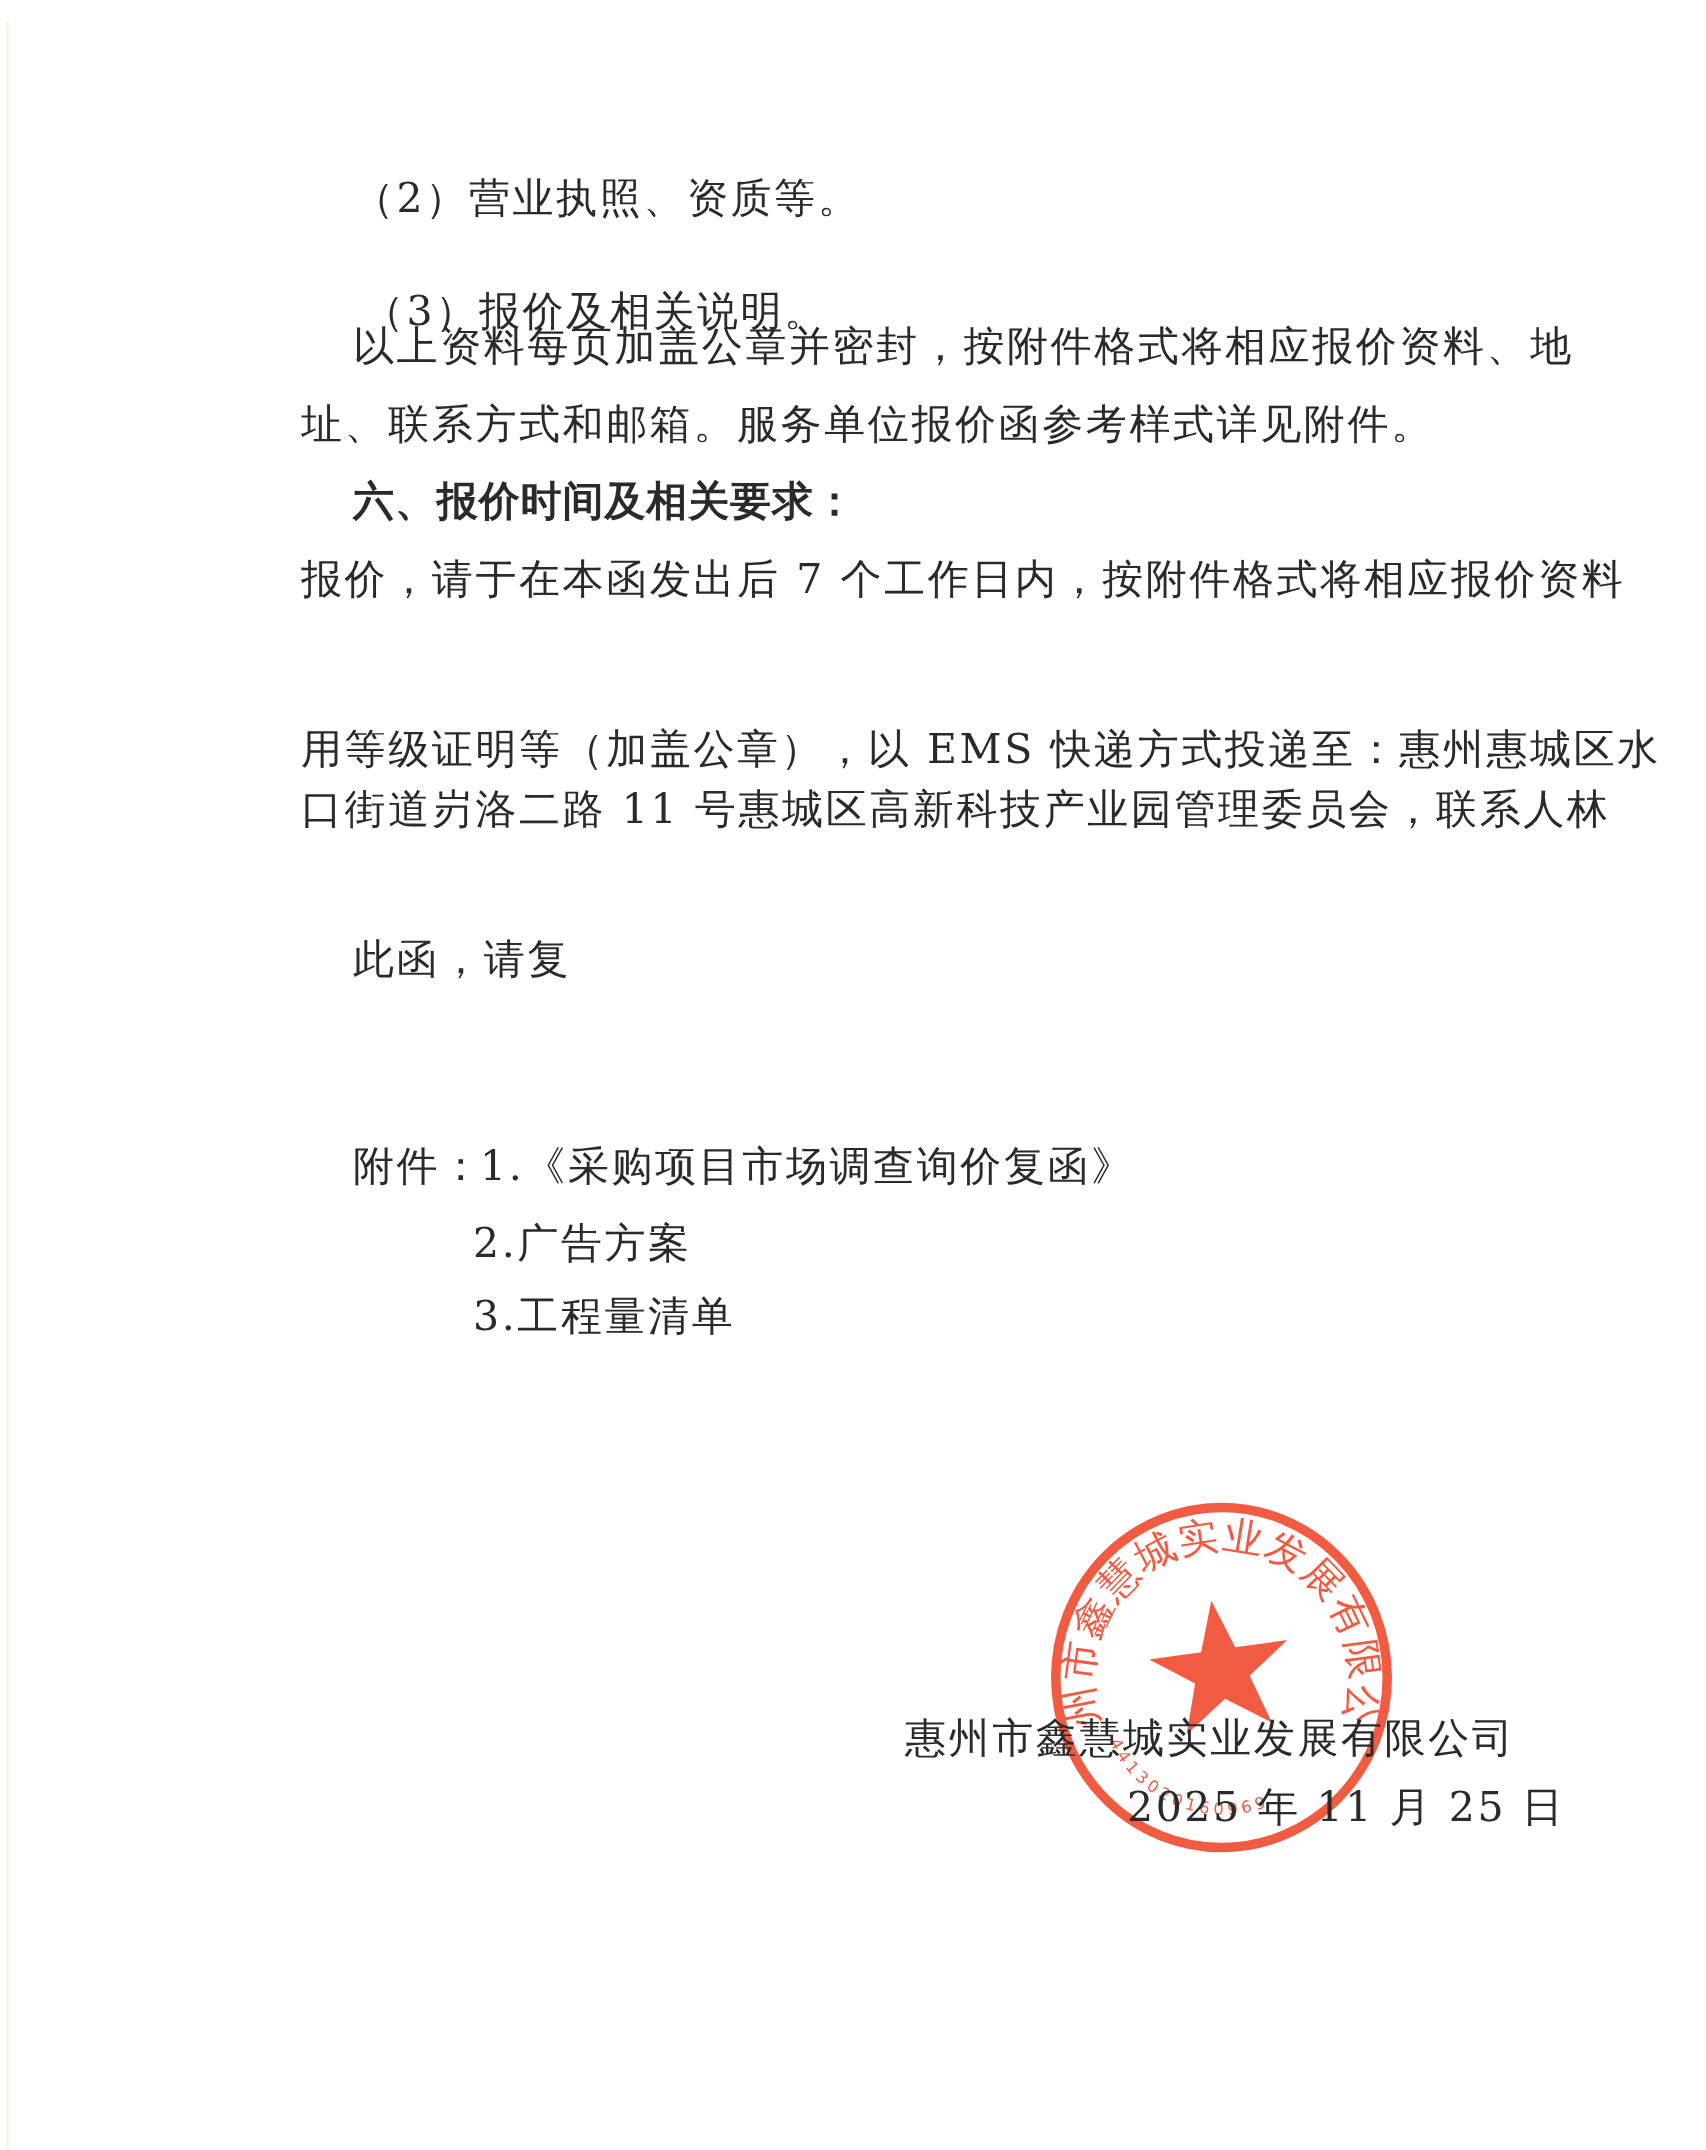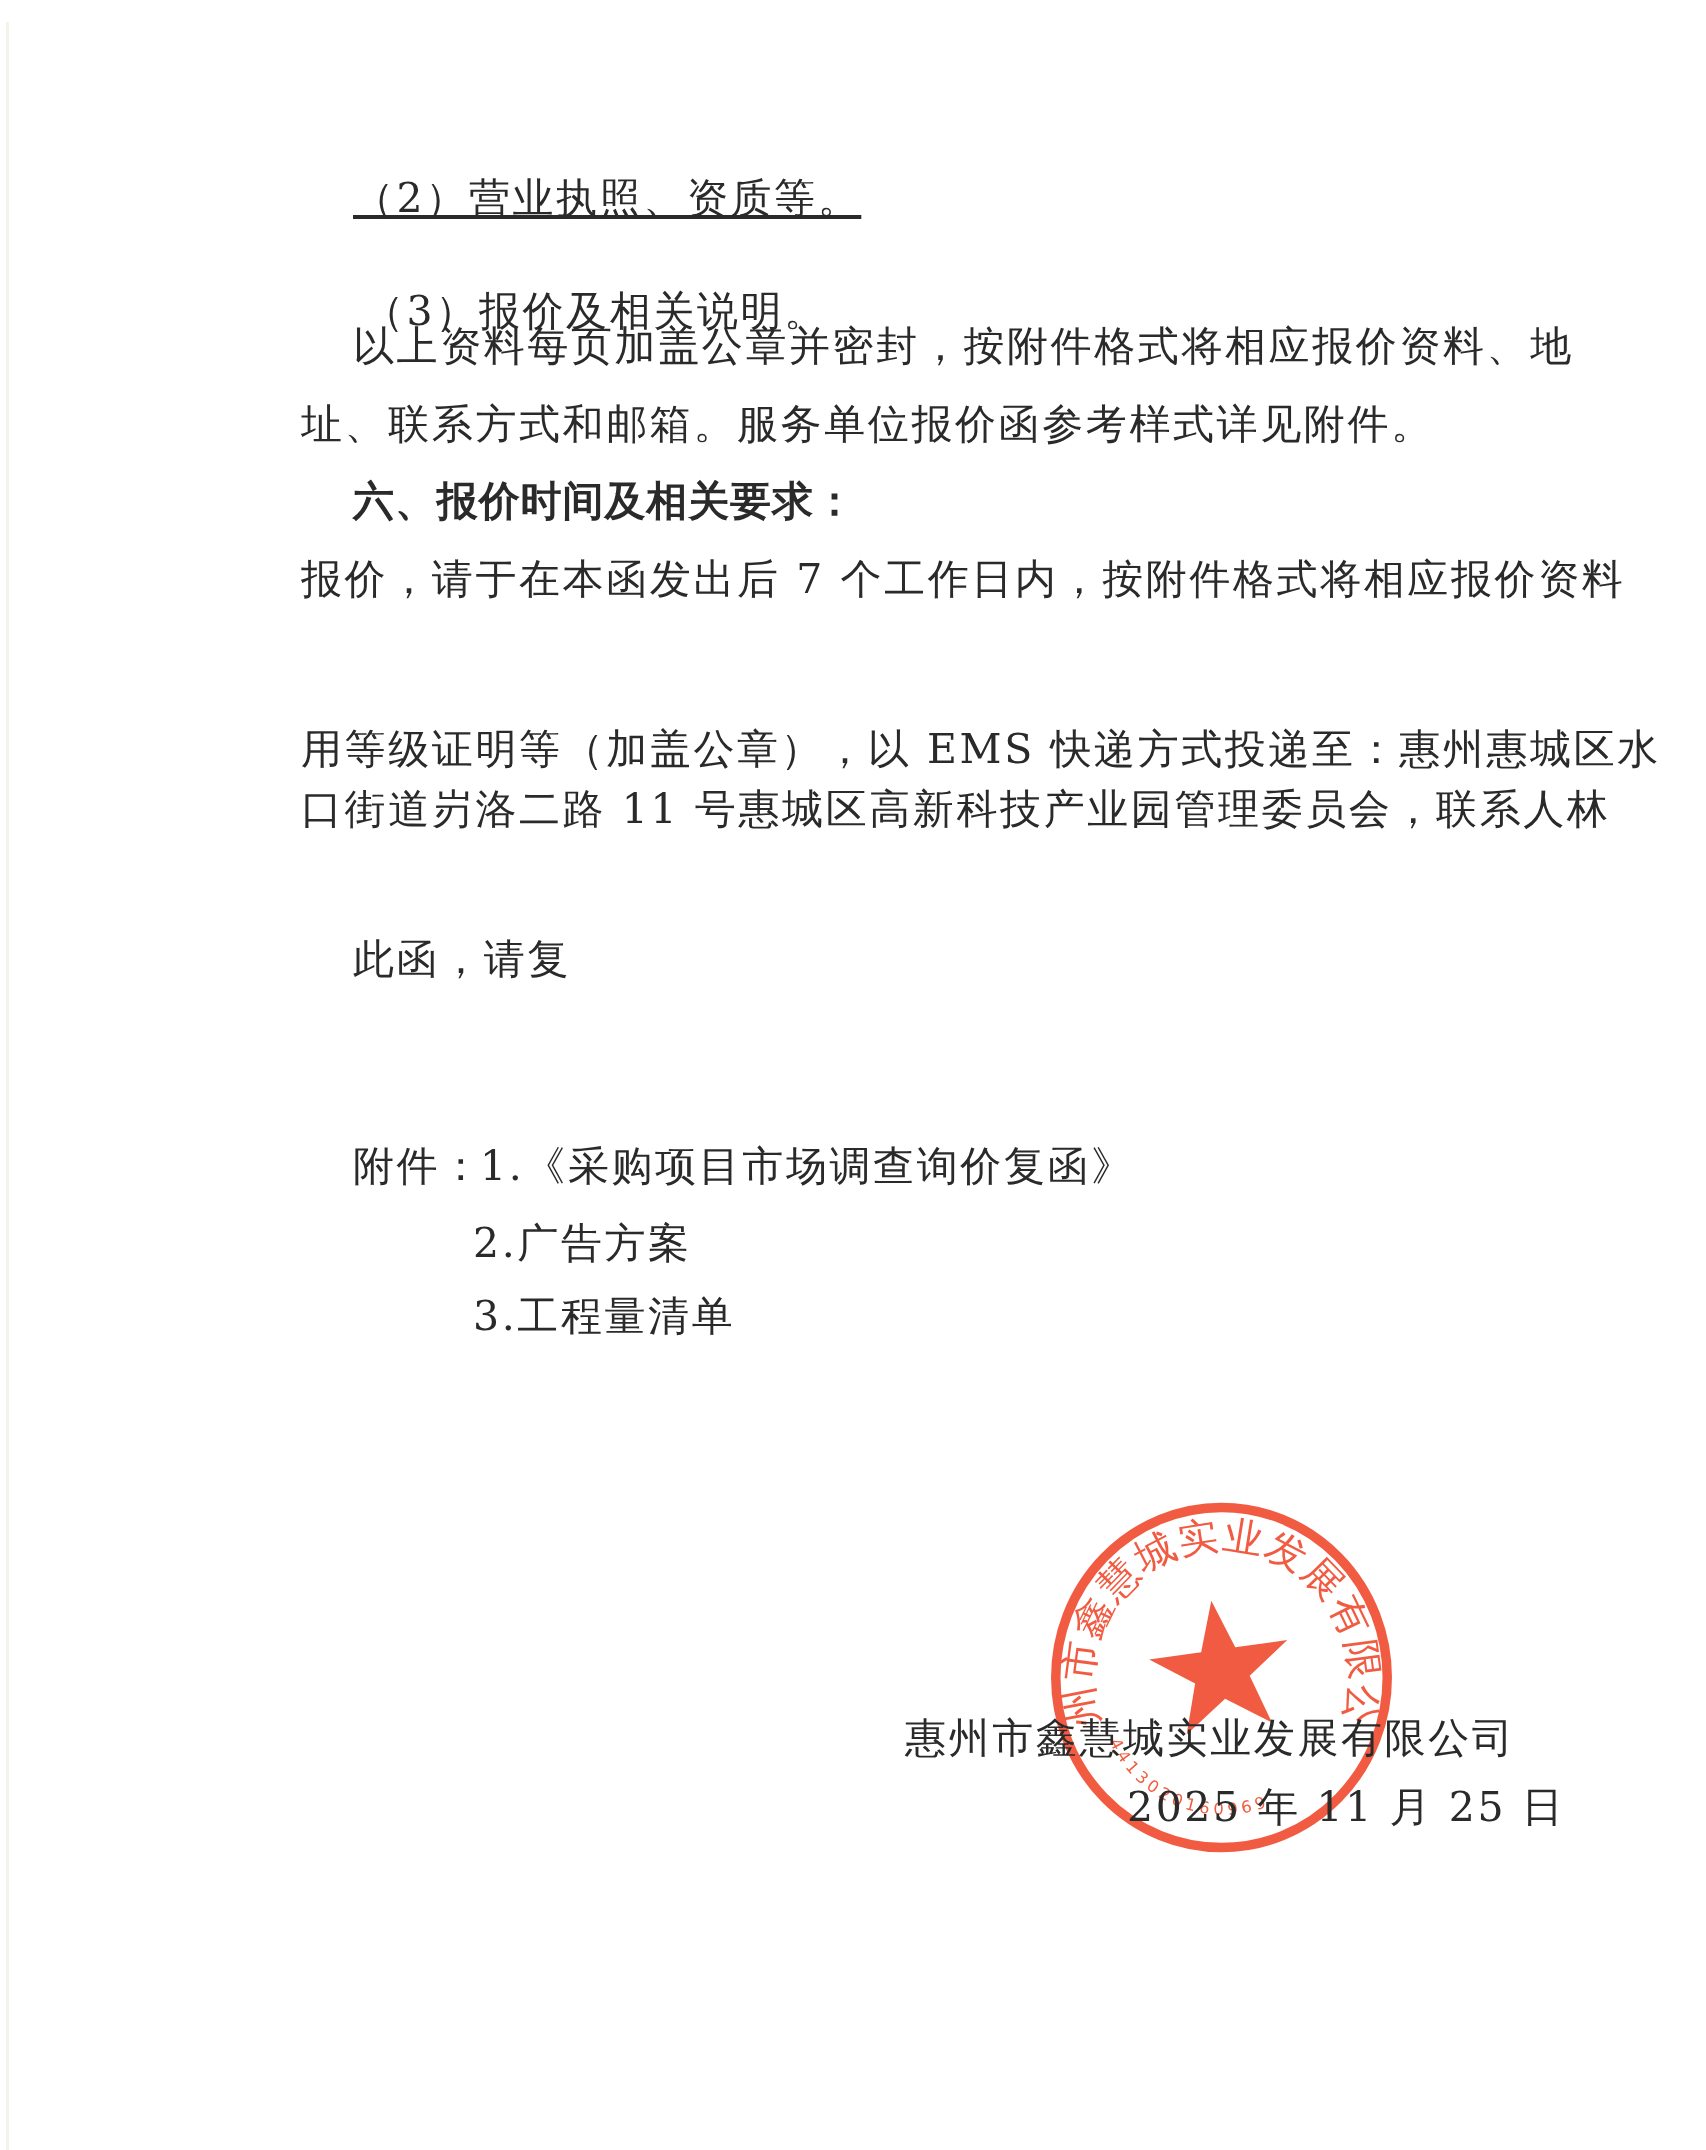--- a/index.html
+++ b/index.html
@@ -25,21 +25,21 @@
     opacity: 0.9;
   }
   .sig { position: absolute; font-size: 41px; line-height: 52px; white-space: nowrap; letter-spacing: 2.6px; z-index: 2; }
 </style>
 </head>
 <body>
 
 <div class="page">
   <div class="edge-line"></div>
 
-  <div class="line" style="left:353px; top:172px;text-decoration:underline;">（2）营业执照、资质等。</div>
+  <div class="line" style="left:353px; top:172px;">（2）营业执照、资质等。</div>
   <div class="line" style="left:363px; top:249px;margin-top:36px;">（3）报价及相关说明。</div>
 
   <div class="line justify" style="left:353px; top:320px; width:1127px;">以上资料每页加盖公章并密封，按附件格式将相应报价资料、地</div>
   <div class="line" style="left:301px; top:398px;">址、联系方式和邮箱。服务单位报价函参考样式详见附件。</div>
 
   <div class="line" style="left:353px; top:475px; width:1127px; display:flex; justify-content:space-between;">
     <span class="bold">六、报价时间及相关要求：</span>
   </div>
   <div class="line justify" style="left:301px; top:553px; width:1179px;">报价，请于在本函发出后 7 个工作日内，按附件格式将相应报价资料</div>
   <div class="line justify" style="left:301px; top:723px; width:1179px;">用等级证明等（加盖公章），以 EMS 快递方式投递至：惠州惠城区水</div>

